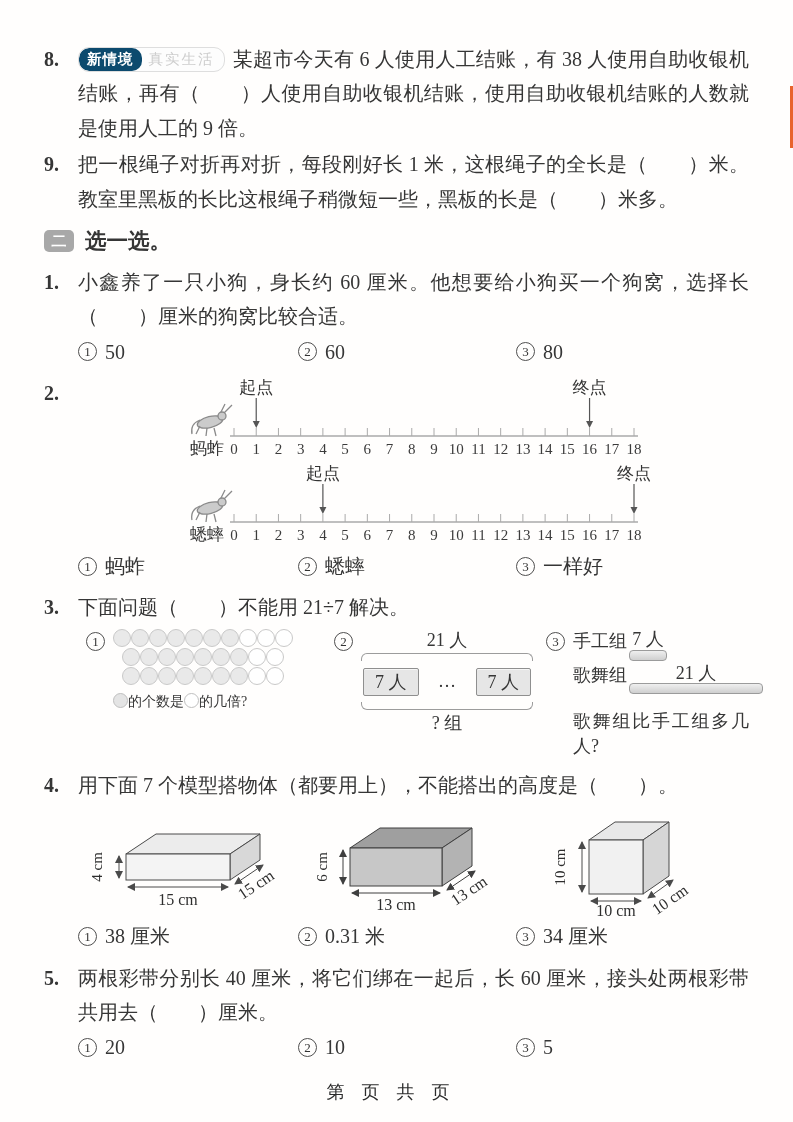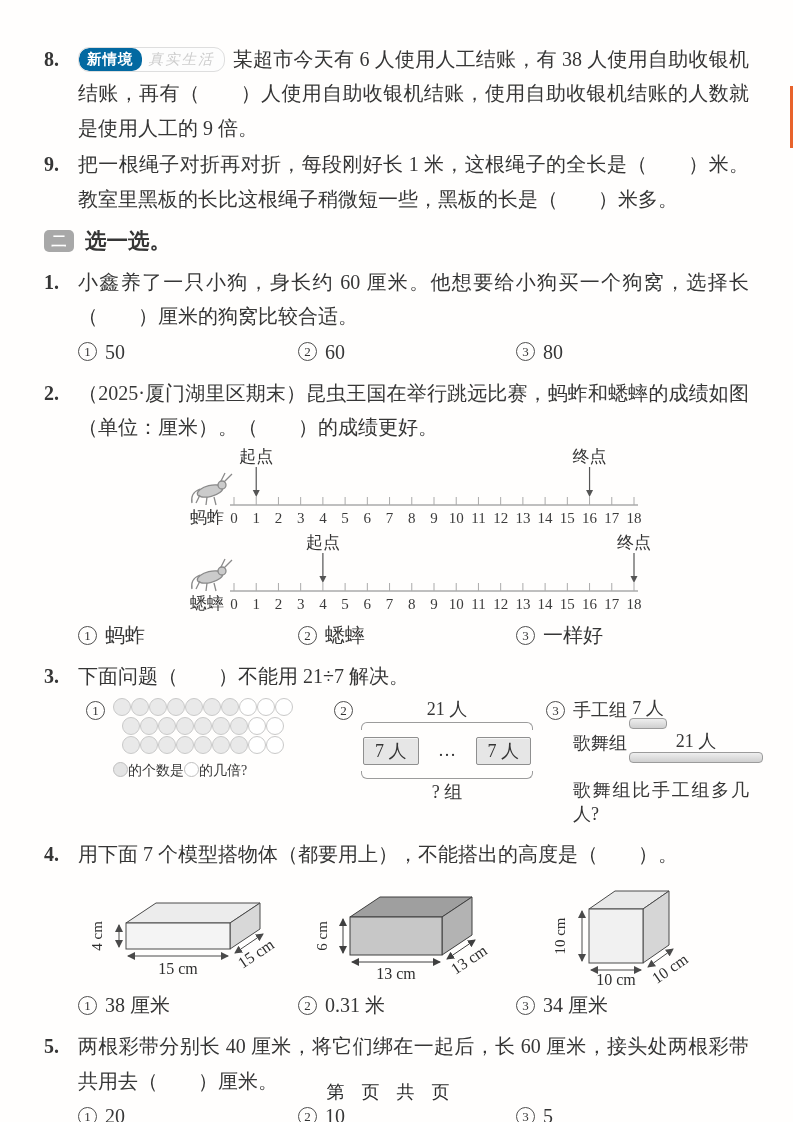--- a/index.html
+++ b/index.html
@@ -10,22 +10,22 @@
     font-size:20px;line-height:1.72;
     padding:42px 44px 0 44px;
   }
   .accent-line{position:absolute;top:86px;right:0;width:3px;height:62px;}
   .question{display:flex;margin-bottom:2px;}
   .qnum{flex:0 0 34px;font-weight:bold;}
   .qbody{flex:1;text-align:justify;}
   
   .badge{display:inline-flex;align-items:center;border:1px solid #dedede;border-radius:11px;
     overflow:hidden;font-size:14.5px;line-height:1.3;vertical-align:2px;margin-right:8px;background:#fdfdfd;}
-  .badge-left{background:#0369a1;color:#fff;padding:2px 8px;border-radius:10px;font-weight:bold;letter-spacing:1px;}
-  .badge-right{color:#cdcdcd;padding:2px 9px 2px 7px;font-style:italic;letter-spacing:2px;}
+  .badge-left{background:#0c4a6e;color:#fff;padding:2px 8px;border-radius:10px;font-weight:bold;letter-spacing:1px;}
+  .badge-right{color:#cdcdcd;padding:2px 9px 2px 7px;letter-spacing:2px;}
   
   .sec-header{display:flex;align-items:center;margin:7px 0 5px 0;font-size:21.5px;}
   .smarker{flex:0 0 auto;width:30px;height:22px;background:#a8a8a8;color:#fff;border-radius:5px;
     display:flex;align-items:center;justify-content:center;font-size:15px;font-weight:bold;margin-right:11px;}
   .sec-title{font-weight:bold;}
   .sec-score{font-weight:bold;}
   
   .opts{display:grid;grid-template-columns:220px 218px 1fr;margin:1px 0 5px 0;}
   .opt{display:flex;align-items:center;}
   .cnum{display:inline-flex;align-items:center;justify-content:center;flex:0 0 auto;
@@ -120,21 +120,20 @@
             <span class="cnum">3</span>
             <span>80</span>
           </div>
       </div>
     </div>
   </div>
 
   <div class="question">
     <div class="qnum">2.</div>
     <div class="qbody">
-      <span>（2025·厦门湖里区期末）昆虫王国在举行跳远比赛，蚂蚱和蟋蟀的成绩如图（单位：厘米）。（　　）的成绩更好。</span>
       <div class="nl">
           <svg width="470" height="84" viewBox="0 0 470 84">
             <g transform="translate(10,26)" stroke="#8a8a8a" fill="none" stroke-width="1.3">
               <ellipse cx="18" cy="18" rx="13" ry="5.5" fill="#cbcbcb" transform="rotate(-14 18 18)"></ellipse>
               <circle cx="30" cy="12" r="4" fill="#cbcbcb"></circle>
               <path d="M32,9 L40,1 M29,8 L33,0"></path>
               <path d="M8,22 l-4,8 M15,24 l-1,8 M22,24 l2,8"></path>
               <path d="M8,16 Q-2,20 0,30"></path>
             </g>
             <text x="8" y="76" font-size="17" fill="#333" font-family="Liberation Serif, DejaVu Serif, serif">蚂蚱</text>

